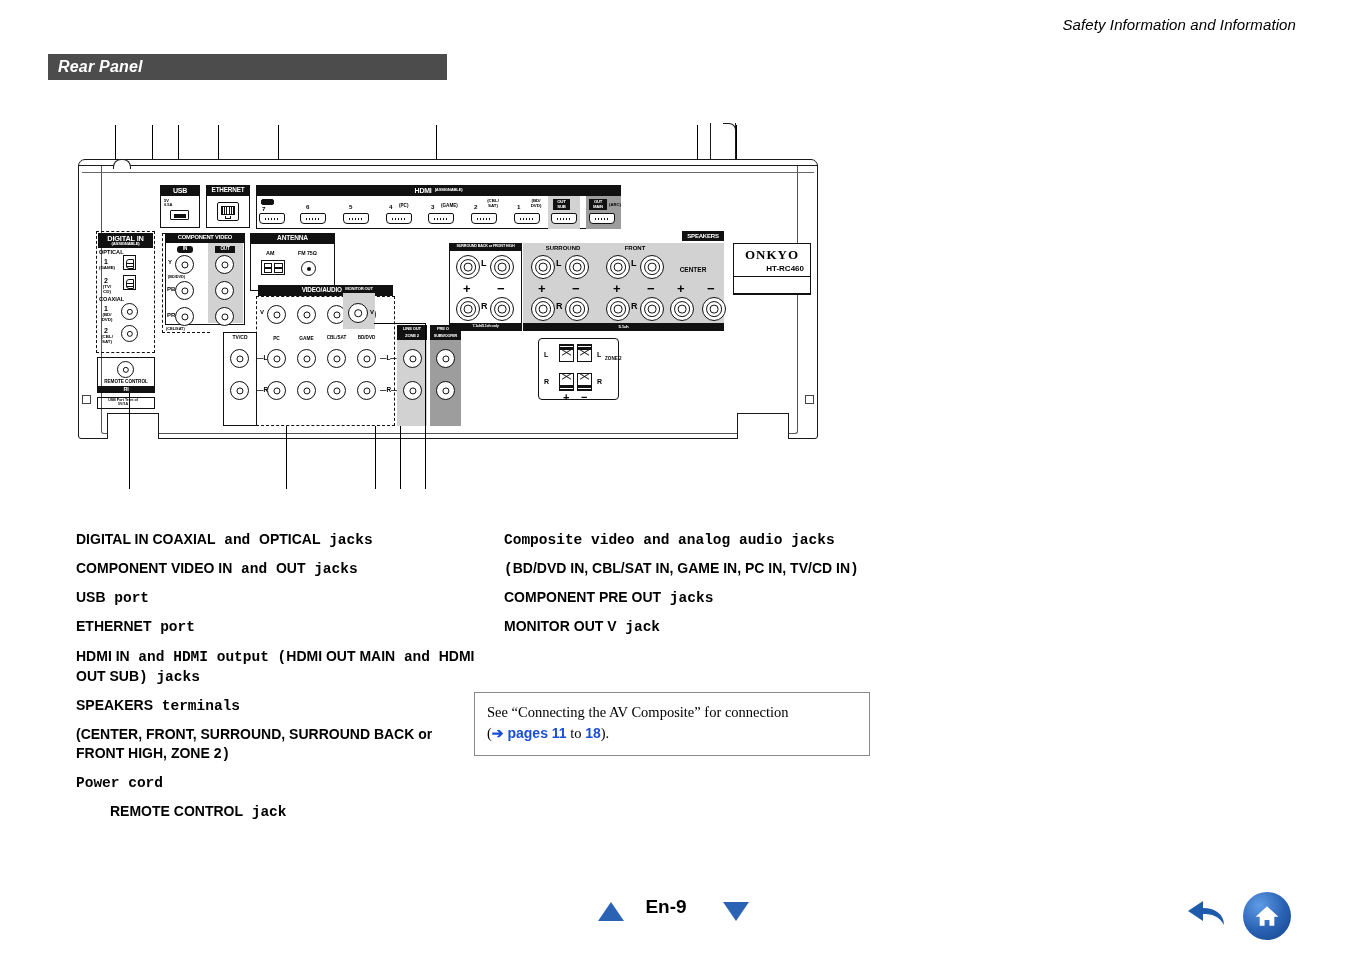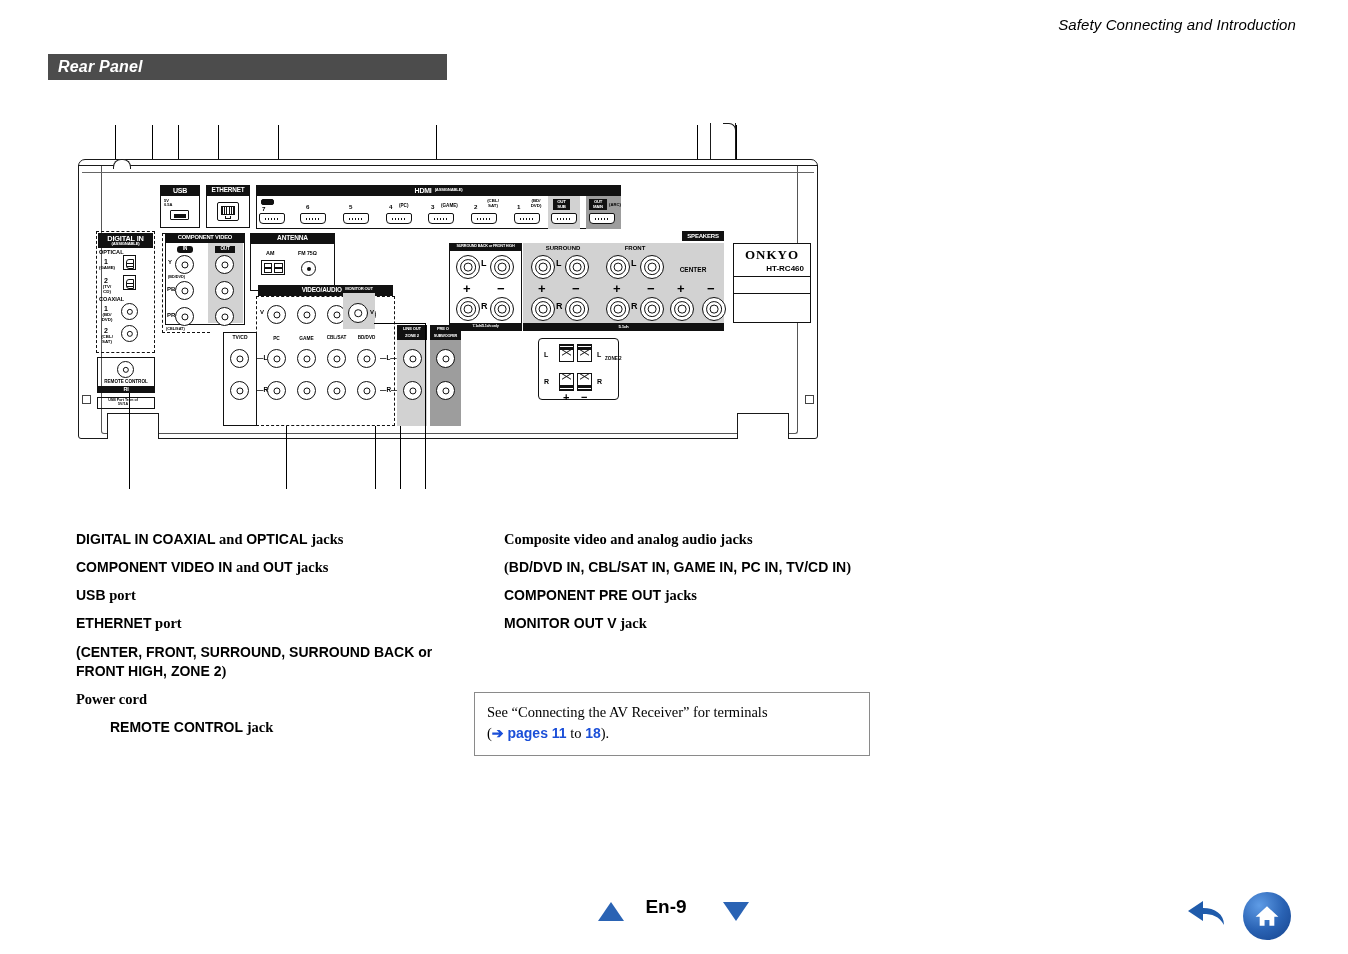--- a/index.html
+++ b/index.html
@@ -421,21 +421,21 @@
     margin-bottom: 9px;
     line-height: 1.32;
     font-weight: bold;
   }
   .item.indent { padding-left: 34px; }
   .kw {
     font-family: "Liberation Sans", sans-serif;
     font-weight: bold;
     font-size: 14px;
   }
-  .ser { font-family: Liberation Serif, serif; font-weight: bold; }
+  .ser { font-family: Liberation Mono, monospace; font-weight: bold; }
 
   .notebox {
     position: absolute;
     left: 474px;
     top: 692px;
     width: 396px;
     border: 1.4px solid #8a8a8a;
     box-sizing: border-box;
     padding: 9px 12px 11px 12px;
     background: #fff;
@@ -495,21 +495,21 @@
     display: flex;
     align-items: center;
     justify-content: center;
   }
 </style>
 </head>
 <body>
 
 <div class="page">
 
-  <div class="running-header">Safety Connecting and Introduction</div>
+  <div class="running-header">Safety Information and Information</div>
 
   <div class="section-bar">
     <span>Rear Panel</span>
   </div>
 
   <div class="diagram">
 
     <div class="lead" style="left:55px;  top:0;  height:112px;"></div>
     <div class="lead" style="left:92px;  top:0;  height:238px;"></div>
     <div class="lead" style="left:118px; top:0;  height:62px;"></div>
@@ -780,21 +780,21 @@
     <div class="clipcap" style="left:517px; top:219px;"></div>
     <div class="clip" style="left:499px; top:224px;"></div>
     <div class="clip" style="left:517px; top:224px;"></div>
     <div class="clip" style="left:499px; top:248px;"></div>
     <div class="clip" style="left:517px; top:248px;"></div>
     <div class="clipcap" style="left:499px; top:261px;"></div>
     <div class="clipcap" style="left:517px; top:261px;"></div>
     <div class="plus" style="left:503px; top:266px; font-size:11px;">+</div>
     <div class="minus" style="left:521px; top:266px; font-size:11px;">−</div>
 
-    <div class="badge" style="left:673px; top:118px; width:78px; height:80px;">
+    <div class="badge" style="left:673px; top:118px; width:78px; height:52px;">
       <div class="brand">ONKYO</div>
       <div class="model">HT-RC460</div>
       <div class="row"></div>
       <div class="row"></div>
     </div>
 
     <div class="lead" style="left:69px;  top:268px; height:96px;"></div>
     <div class="lead" style="left:226px; top:301px; height:63px;"></div>
     <div class="lead" style="left:315px; top:301px; height:63px;"></div>
     <div class="lead" style="left:340px; top:301px; height:63px;"></div>
@@ -809,20 +809,26 @@
     <div class="item">
       <span class="kw">COMPONENT VIDEO IN</span><span class="ser"> and </span><span class="kw">OUT</span><span class="ser"> jacks</span>
     </div>
     <div class="item">
       <span class="kw">USB</span><span class="ser"> port</span>
     </div>
     <div class="item">
       <span class="kw">ETHERNET</span><span class="ser"> port</span>
     </div>
     <div class="item">
+      <span class="kw">HDMI IN</span><span class="ser"> and HDMI output (</span><span class="kw">HDMI OUT MAIN</span><span class="ser"> and </span><span class="kw">HDMI OUT SUB</span><span class="ser">) jacks</span>
+    </div>
+    <div class="item">
+      <span class="kw">SPEAKERS</span><span class="ser"> terminals</span>
+    </div>
+    <div class="item">
       <span class="kw">(CENTER, FRONT, SURROUND, SURROUND BACK or FRONT HIGH, ZONE 2</span><span class="ser">)</span>
     </div>
     <div class="item">
       <span class="ser">Power cord</span>
     </div>
     <div class="item indent">
       <span class="kw">REMOTE CONTROL</span><span class="ser"> jack</span>
     </div>
   </div>
 
@@ -835,21 +841,21 @@
     </div>
     <div class="item">
       <span class="kw">COMPONENT PRE OUT</span><span class="ser"> jacks</span>
     </div>
     <div class="item">
       <span class="kw">MONITOR OUT V</span><span class="ser"> jack</span>
     </div>
   </div>
 
   <div class="notebox">
-    <p>See “Connecting the AV Receiver” for terminals</p>
+    <p>See “Connecting the AV Composite” for connection</p>
     <p><span>(</span><span class="blue">➔ pages 11</span><span> to </span><span class="blue">18</span><span>).</span></p>
   </div>
 
   <div class="footer">
     <div class="tri up"></div>
     <div class="pagenum">En-9</div>
     <div class="tri down"></div>
 
     <div class="backbtn">
       <svg viewBox="0 0 44 40" width="44" height="40">

